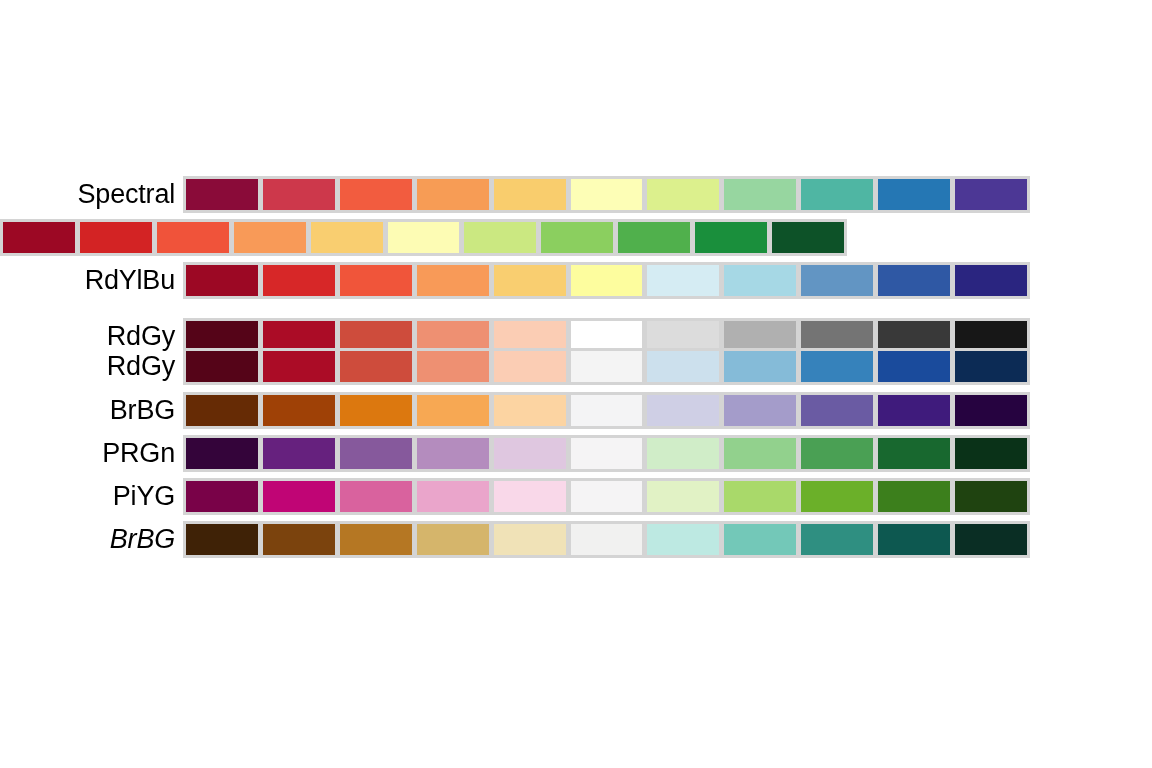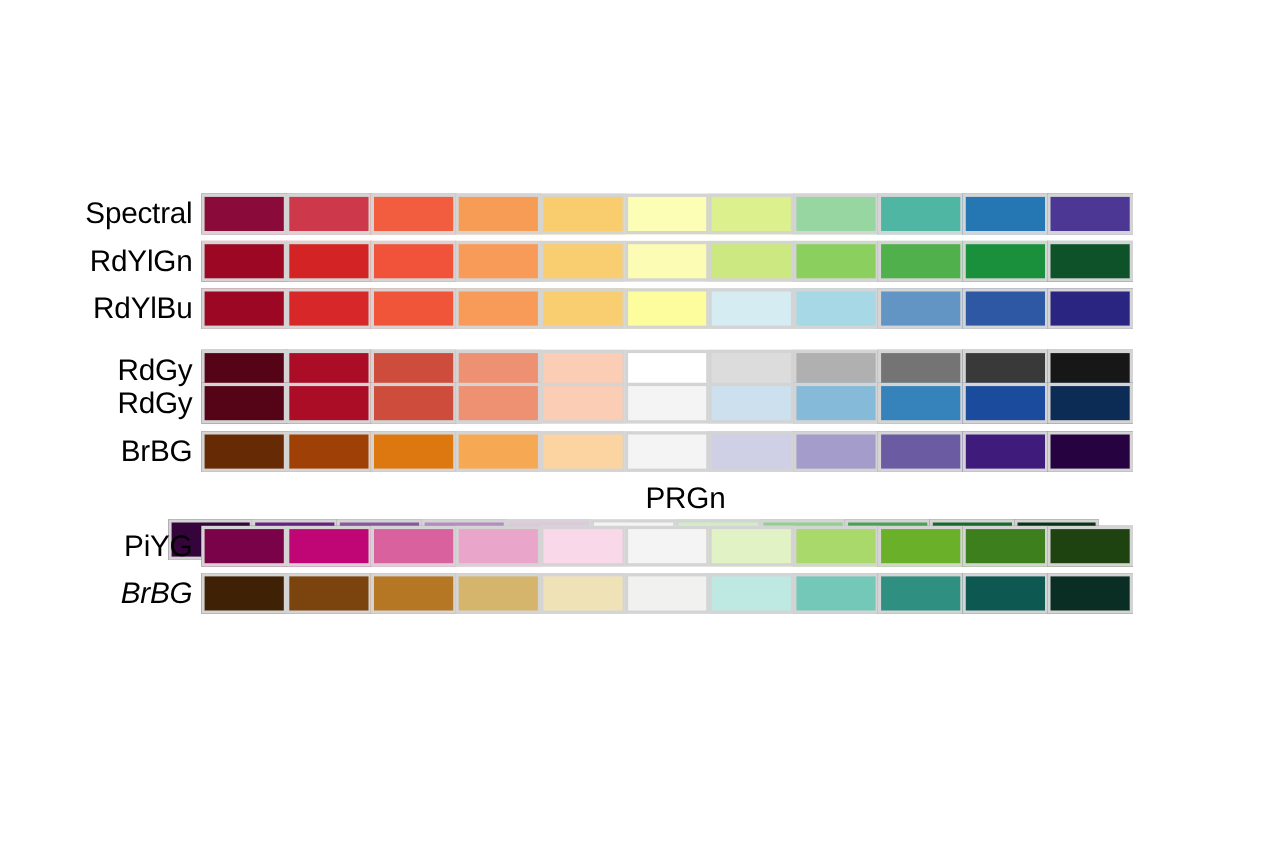--- a/index.html
+++ b/index.html
@@ -23,21 +23,20 @@
     height: 768px;
     background: #ffffff;
   }
 
   .cmap-row {
     position: absolute;
     left: 0;
     width: 1152px;
     height: 37px;
     display: flex;
-    align-items: center;
   }
 
   .cmap-label {
     width: 183px;
     text-align: right;
     padding-right: 8px;
     box-sizing: border-box;
     font-size: 27px;
     line-height: 37px;
     color: #000000;
@@ -79,21 +78,20 @@
           <div class="swatch" style="background: rgb(249, 205, 109);"></div>
           <div class="swatch" style="background: rgb(253, 254, 182);"></div>
           <div class="swatch" style="background: rgb(220, 240, 141);"></div>
           <div class="swatch" style="background: rgb(151, 214, 160);"></div>
           <div class="swatch" style="background: rgb(79, 182, 163);"></div>
           <div class="swatch" style="background: rgb(37, 119, 180);"></div>
           <div class="swatch" style="background: rgb(76, 55, 149);"></div>
         </div>
       </div>
       <div class="cmap-row" style="top: 219.1px;">
-        <div class="cmap-label">RdYlGn</div>
         <div class="cmap-bar">
           <div class="swatch" style="background: rgb(156, 8, 36);"></div>
           <div class="swatch" style="background: rgb(211, 35, 36);"></div>
           <div class="swatch" style="background: rgb(240, 83, 58);"></div>
           <div class="swatch" style="background: rgb(248, 154, 88);"></div>
           <div class="swatch" style="background: rgb(249, 206, 112);"></div>
           <div class="swatch" style="background: rgb(253, 252, 180);"></div>
           <div class="swatch" style="background: rgb(203, 232, 129);"></div>
           <div class="swatch" style="background: rgb(139, 207, 95);"></div>
           <div class="swatch" style="background: rgb(80, 176, 76);"></div>
@@ -158,21 +156,21 @@
           <div class="swatch" style="background: rgb(247, 168, 83);"></div>
           <div class="swatch" style="background: rgb(252, 212, 162);"></div>
           <div class="swatch" style="background: rgb(244, 244, 245);"></div>
           <div class="swatch" style="background: rgb(207, 207, 229);"></div>
           <div class="swatch" style="background: rgb(164, 156, 202);"></div>
           <div class="swatch" style="background: rgb(106, 91, 163);"></div>
           <div class="swatch" style="background: rgb(63, 27, 124);"></div>
           <div class="swatch" style="background: rgb(38, 3, 64);"></div>
         </div>
       </div>
-      <div class="cmap-row" style="top: 434.6px; flex-direction: column;">
+      <div class="cmap-row" style="top: 434.6px;">
         <div class="cmap-label">PRGn</div>
         <div class="cmap-bar">
           <div class="swatch" style="background: rgb(52, 4, 58);"></div>
           <div class="swatch" style="background: rgb(102, 33, 126);"></div>
           <div class="swatch" style="background: rgb(134, 89, 156);"></div>
           <div class="swatch" style="background: rgb(180, 140, 190);"></div>
           <div class="swatch" style="background: rgb(223, 199, 224);"></div>
           <div class="swatch" style="background: rgb(245, 244, 245);"></div>
           <div class="swatch" style="background: rgb(208, 237, 200);"></div>
           <div class="swatch" style="background: rgb(146, 209, 141);"></div>

